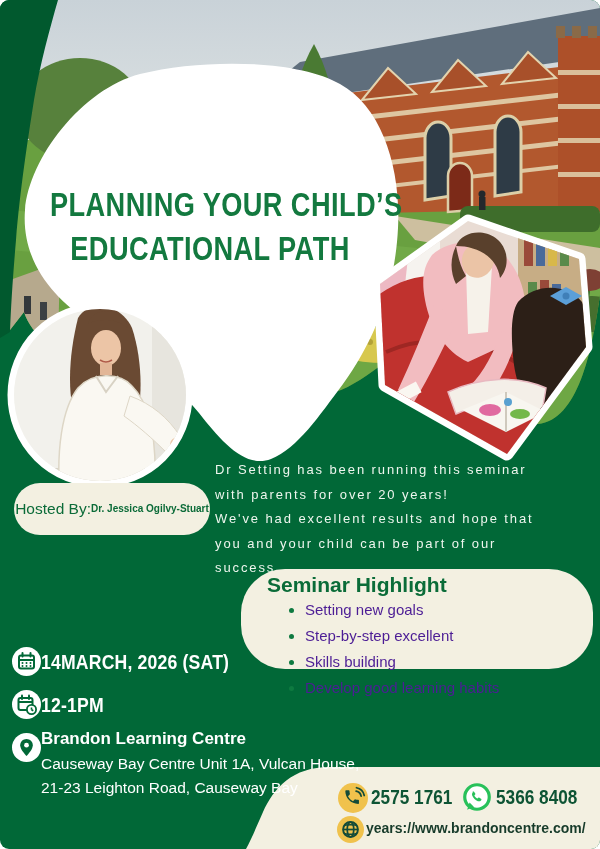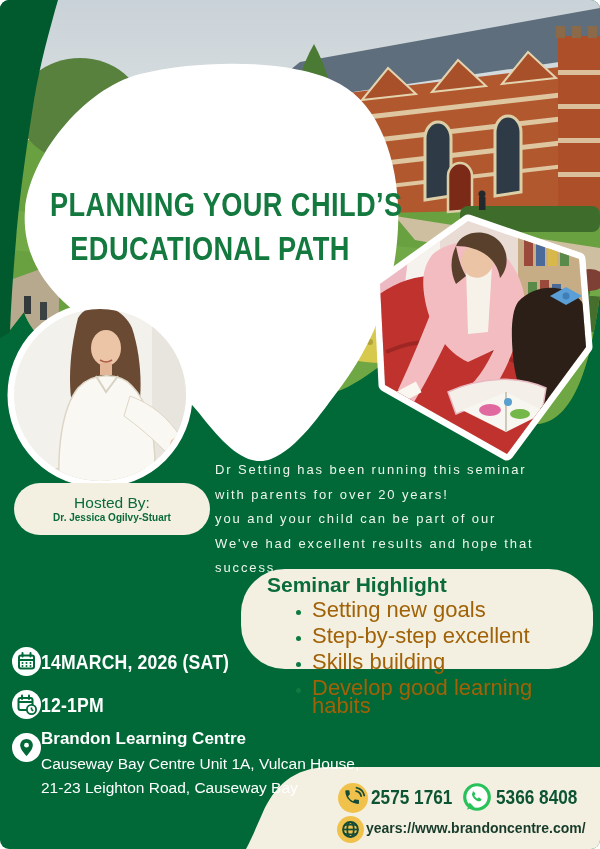--- a/index.html
+++ b/index.html
@@ -16,43 +16,43 @@
     position:absolute; left:10px; top:182px; width:400px;
     text-align:center; color:#13793f; font-weight:800;
     font-size:34px; line-height:44px; letter-spacing:.5px;
     transform:scaleX(.80); transform-origin:50% 50%;
     white-space:nowrap;
   }
 
   .hosted{
     position:absolute; left:14px; top:483px; width:196px; height:52px;
     background:#f3f0e1; border-radius:28px;
-    display:flex; flex-direction:column; align-items:center; justify-content:center;
+    display:flex; flex-direction:row; align-items:center; justify-content:center;
     color:#0b6b38; line-height:1.25;
   }
   .hosted .l1{font-size:15.5px;}
   .hosted .l2{font-size:10px; font-weight:700;}
 
   .intro{
     position:absolute; left:215px; top:458px; width:375px;
     color:#eef6ee; font-size:13px; letter-spacing:1.9px; line-height:24.5px;
     white-space:nowrap;
   }
 
   .hl-box{
     position:absolute; left:241px; top:569px; width:352px; height:100px;
     background:#f3f0e1; border-radius:44px;
   }
   .hl-head{
     position:absolute; left:26px; top:4px;
     color:#0a6c38; font-size:21px; font-weight:800;
   }
   .hl-box ul{
-    margin:32px 0 0 13px; padding:0 0 0 58px;
-    color:#a16207; font-size:22px; font-weight:500;
+    margin:32px 0 0 6px; padding:0 0 0 58px;
+    color:#4c1d95; font-size:15px; font-weight:500;
   }
   .hl-box li{margin-bottom:8px; line-height:18px;}
   .hl-box li::marker{color:#0e7a40; font-size:15px;}
 
   .row{position:absolute; display:flex; align-items:center; gap:0; color:#fff;}
   .row .ic{flex:0 0 auto; display:block;}
   .datetime{
     font-size:21px; font-weight:800; letter-spacing:.2px;
     transform:scaleX(.84); transform-origin:left center; white-space:nowrap;
   }
@@ -243,22 +243,22 @@
   </div>
 
   <div class="hosted">
     <div class="l1">Hosted By:</div>
     <div class="l2">Dr. Jessica Ogilvy-Stuart</div>
   </div>
 
   <div class="intro">
     <div>Dr Setting has been running this seminar</div>
     <div>with parents for over 20 years!</div>
+    <div>We've had excellent results and hope that</div>
     <div>you and your child can be part of our</div>
-    <div>We've had excellent results and hope that</div>
     <div>success.</div>
   </div>
 
   <div class="hl-box">
     <div class="hl-head">Seminar Highlight</div>
     <ul>
       <li><span>Setting new goals</span></li>
       <li><span>Step-by-step excellent</span></li>
       <li><span>Skills building</span></li>
       <li><span>Develop good learning habits</span></li>

